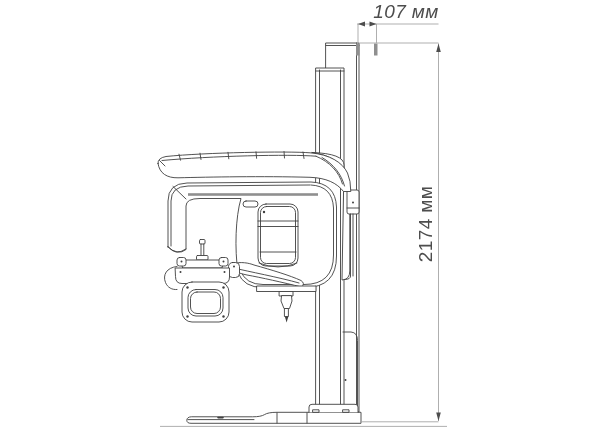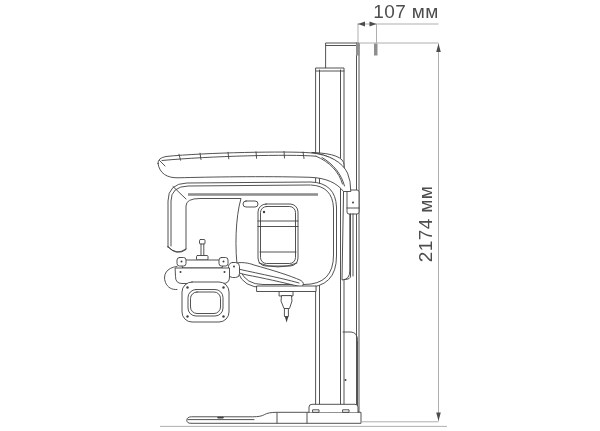--- a/index.html
+++ b/index.html
@@ -1,21 +1,21 @@
 <!DOCTYPE html>
 <html><head>
 <meta charset="utf-8">
 <style>
   html,body{margin:0;padding:0;background:#fff;}
   #stage{position:relative;width:600px;height:431px;background:#fff;overflow:hidden;
          font-family:"Liberation Sans",sans-serif;}
   #lineart{position:absolute;left:0;top:0;}
   .dim-label{position:absolute;font-size:19px;color:#4d4d4d;letter-spacing:.4px;
              white-space:nowrap;font-family:"Liberation Sans",sans-serif;}
-  .dim-top{left:356px;top:1px;width:100px;text-align:center;}
+  .dim-top{left:356px;top:1px;width:100px;text-align:center;font-style:italic;}
   .dim-right{left:370px;top:213px;width:112px;text-align:center;transform:rotate(-90deg);}
   .dot{fill:#3f3f3f;stroke:none;}
 </style>
 </head>
 <body>
 
 <div id="stage">
 
   <svg id="lineart" width="600" height="431" viewBox="0 0 600 431">
 

